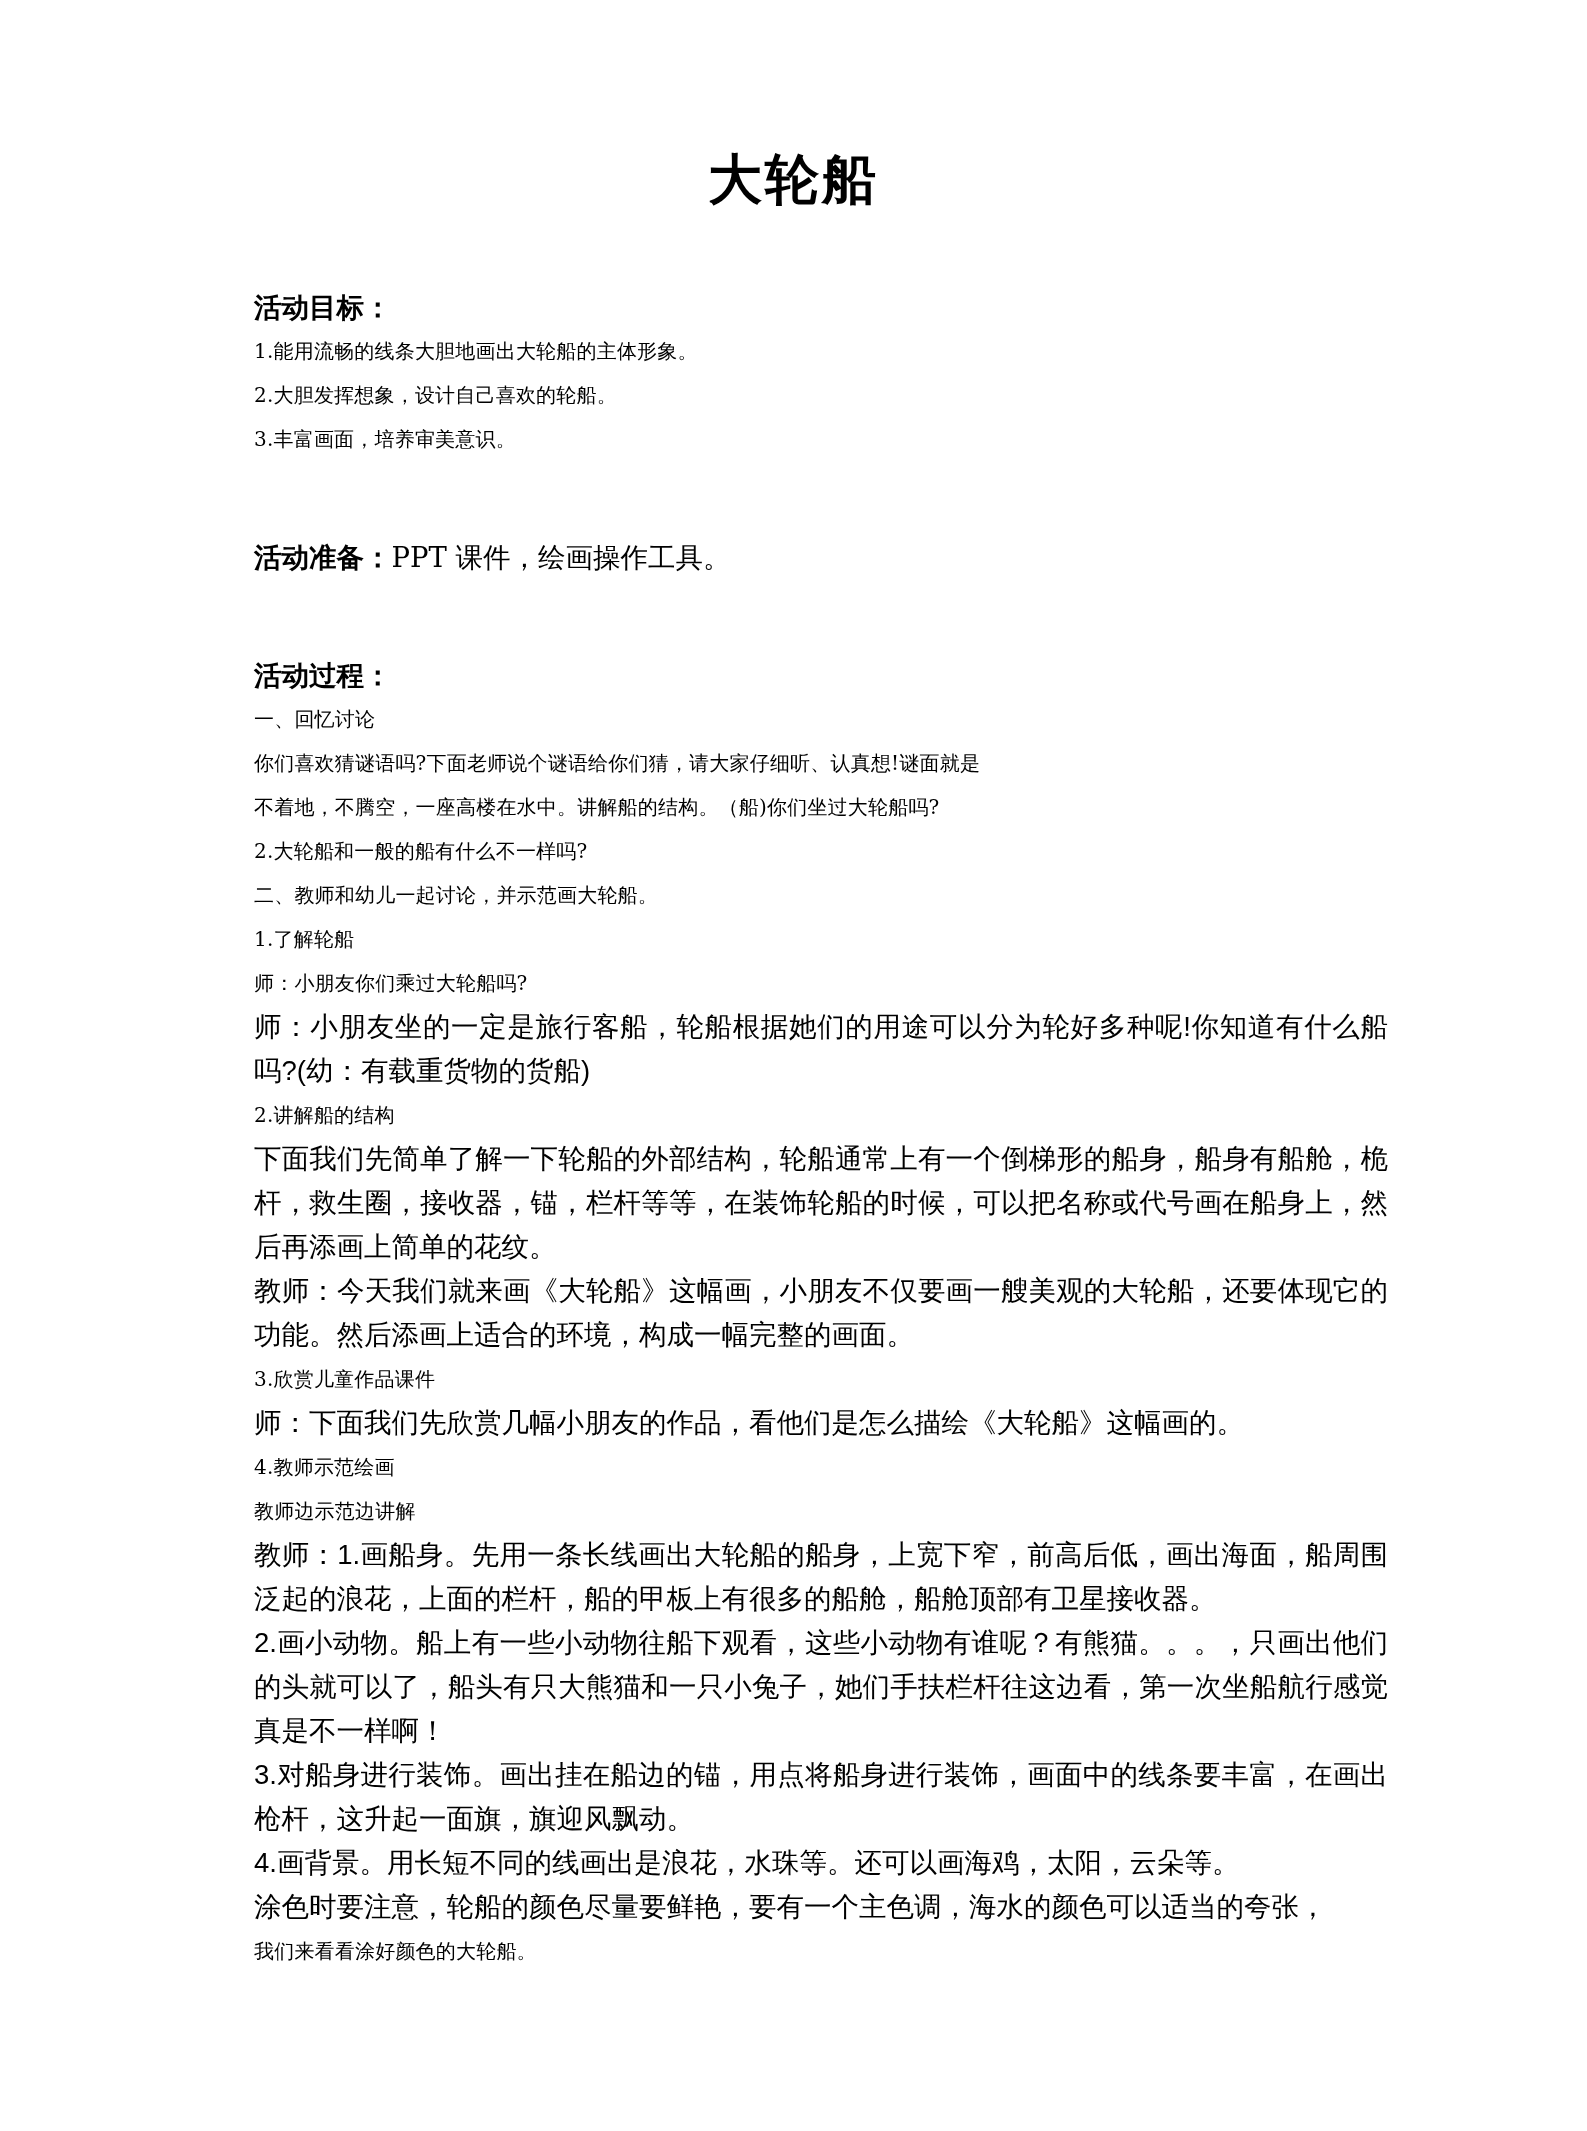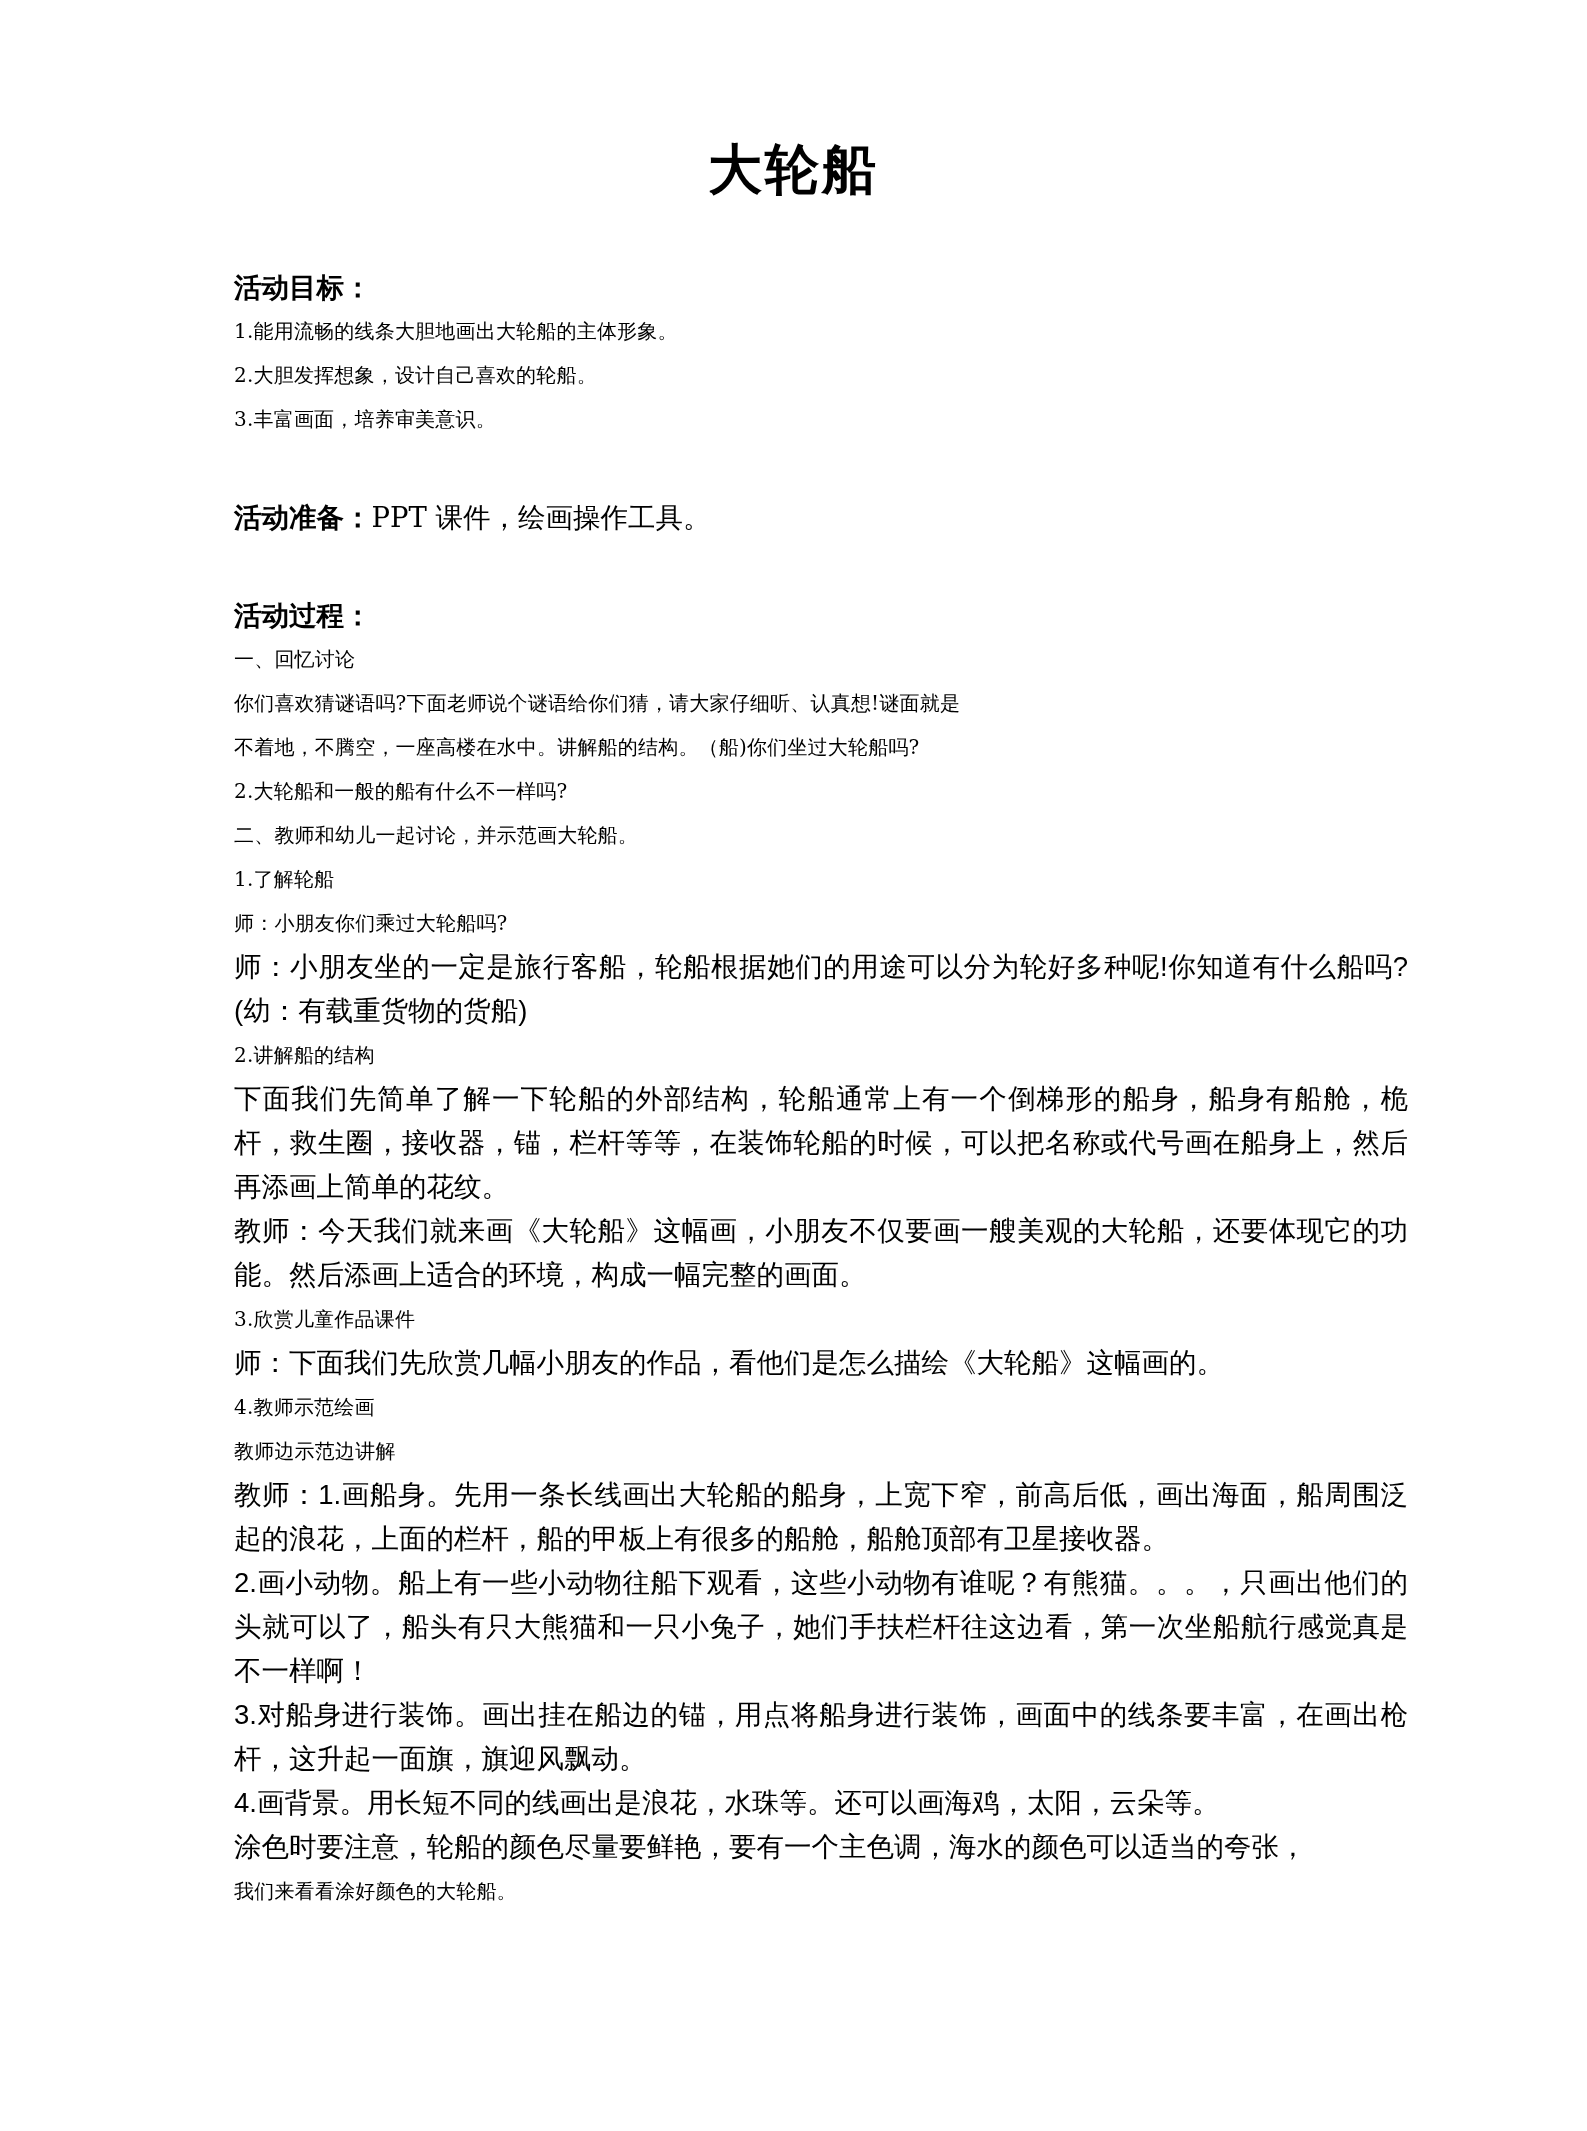--- a/index.html
+++ b/index.html
@@ -13,41 +13,41 @@
     height: 2131px;
     font-family: "DejaVu Serif", "Liberation Serif", serif;
     color: #000000;
     -webkit-font-smoothing: antialiased;
   }
   .page {
     position: relative;
     width: 1587px;
     height: 2131px;
     box-sizing: border-box;
-    padding: 0;
+    padding: 10px;
     background: #fff;
     overflow: hidden;
   }
   .doc-title {
     text-align: center;
     font-size: 54px;
     font-weight: bold;
     letter-spacing: 3px;
     line-height: 1.1;
     margin: 0;
     padding-top: 140px;
     font-family: "DejaVu Serif", "Liberation Serif", serif;
   }
   .content {
     margin: 0;
     padding: 0 175px 0 230px;
     box-sizing: border-box;
   }
   .block {
-    margin: 4px;
+    margin: 14px;
   }
   .gap-lg { height: 62px; }
   .gap-md { height: 46px; }
   p.line {
     margin: 0;
     font-size: 20px;
     line-height: 44px;
     letter-spacing: 0.2px;
     text-align: justify;
     text-justify: inter-ideograph;

